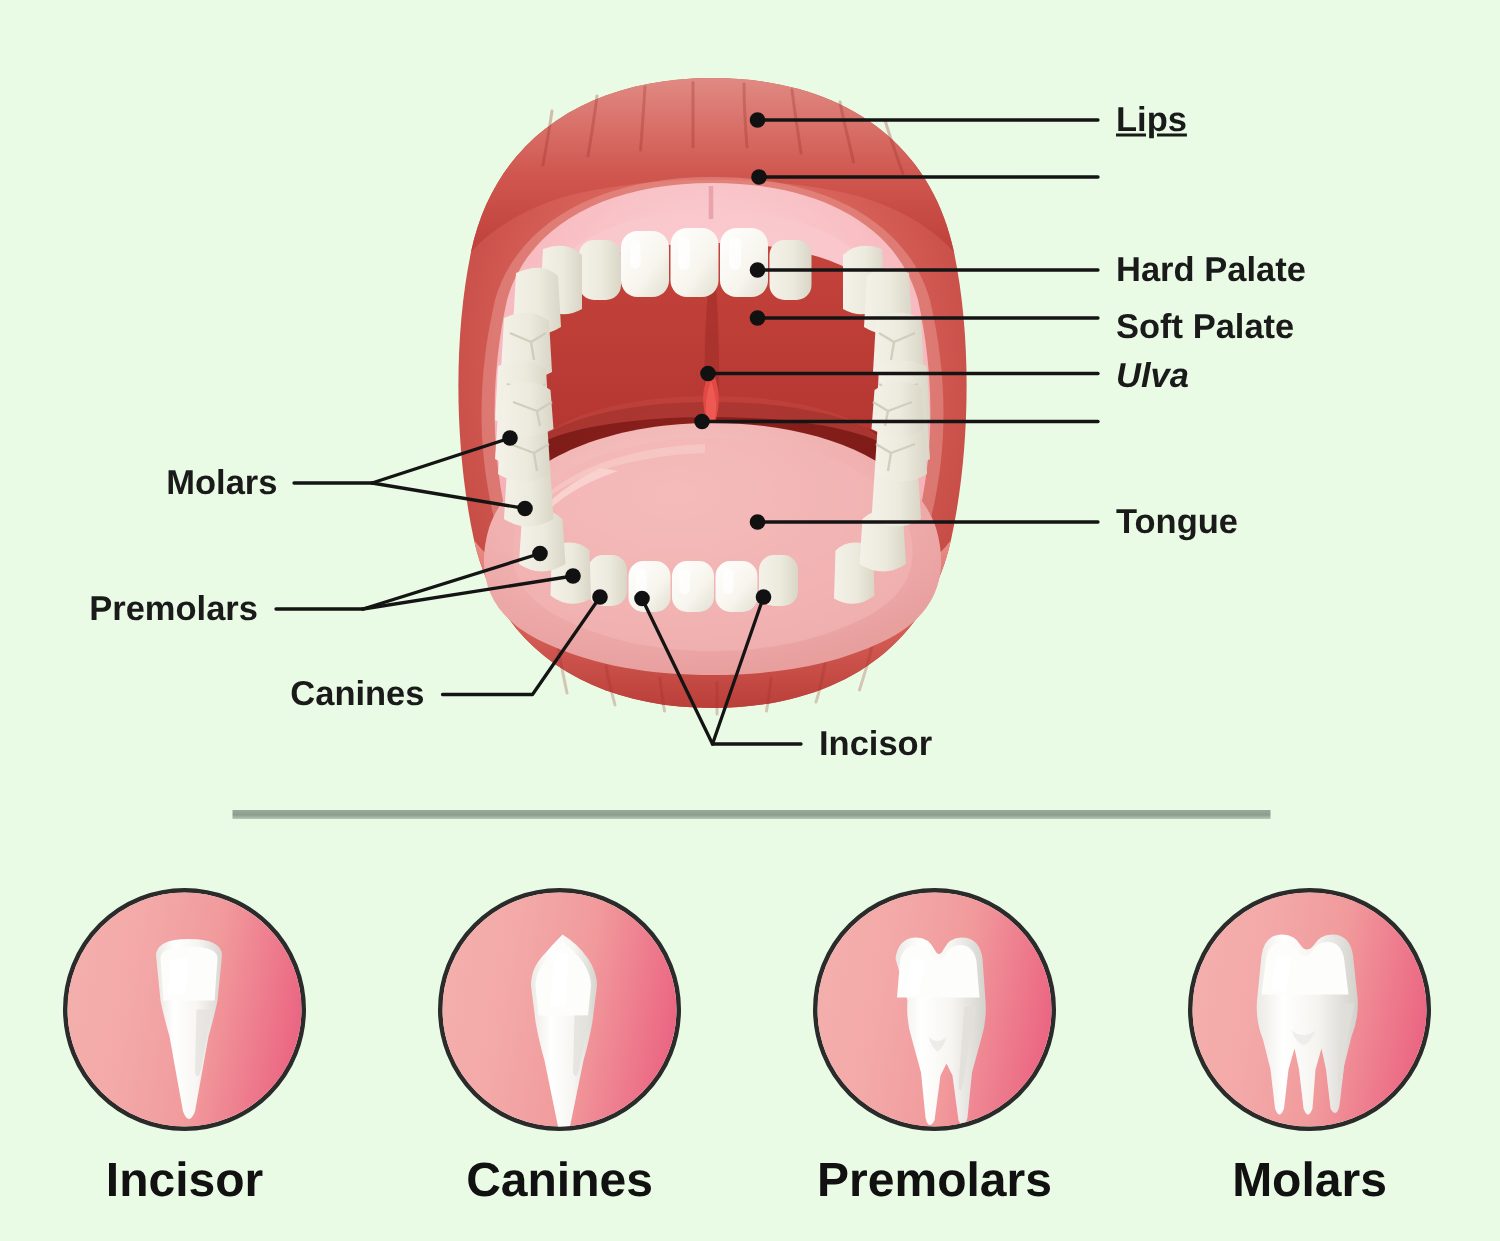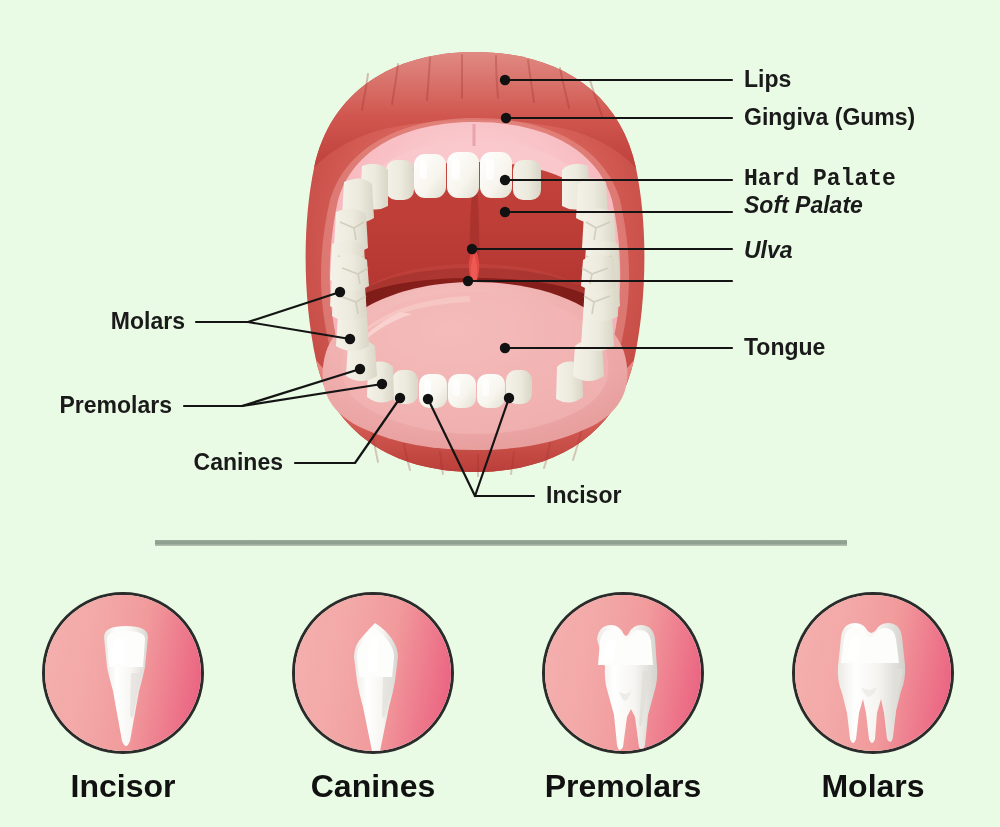--- a/index.html
+++ b/index.html
@@ -340,24 +340,23 @@
       <circle cx="340" cy="292" r="5.2"></circle>
       <circle cx="350" cy="339" r="5.2"></circle>
       <circle cx="360" cy="369" r="5.2"></circle>
       <circle cx="382" cy="384" r="5.2"></circle>
       <circle cx="400" cy="398" r="5.2"></circle>
       <circle cx="428" cy="399" r="5.2"></circle>
       <circle cx="509" cy="398" r="5.2"></circle>
     </g>
   </svg>
 
-  <div class="lbl lbl-right" style="left:744px;top:68px;">Lips</div>
-  <div class="lbl lbl-right" style="left:744px;top:106px;">Gingiva (Gums)</div>
-  <div class="lbl lbl-right" style="left:744px;top:168px;font-family:Liberation Mono, monospace;">Hard Palate</div>
-  <div class="lbl lbl-right" style="left:744px;top:194px;font-style:italic;">Soft Palate</div>
+  <div class="lbl lbl-right" style="left:744px;top:68px;text-decoration:underline;">Lips</div>
+  <div class="lbl lbl-right" style="left:744px;top:168px;">Hard Palate</div>
+  <div class="lbl lbl-right" style="left:744px;top:206px;">Soft Palate</div>
   <div class="lbl lbl-right" style="left:744px;top:239px;font-style:italic;">Ulva</div>
   <div class="lbl lbl-right" style="left:744px;top:336px;text-align:center;">Tongue</div>
 
   <div class="lbl lbl-left" style="left:0px;top:310px;width:185px;">Molars</div>
   <div class="lbl lbl-left" style="left:0px;top:394px;width:172px;">Premolars</div>
   <div class="lbl lbl-left" style="left:0px;top:451px;width:283px;">Canines</div>
 
   <div class="lbl lbl-incisor" style="left:546px;top:484px;">Incisor</div>
 
   <div class="divider"></div>

